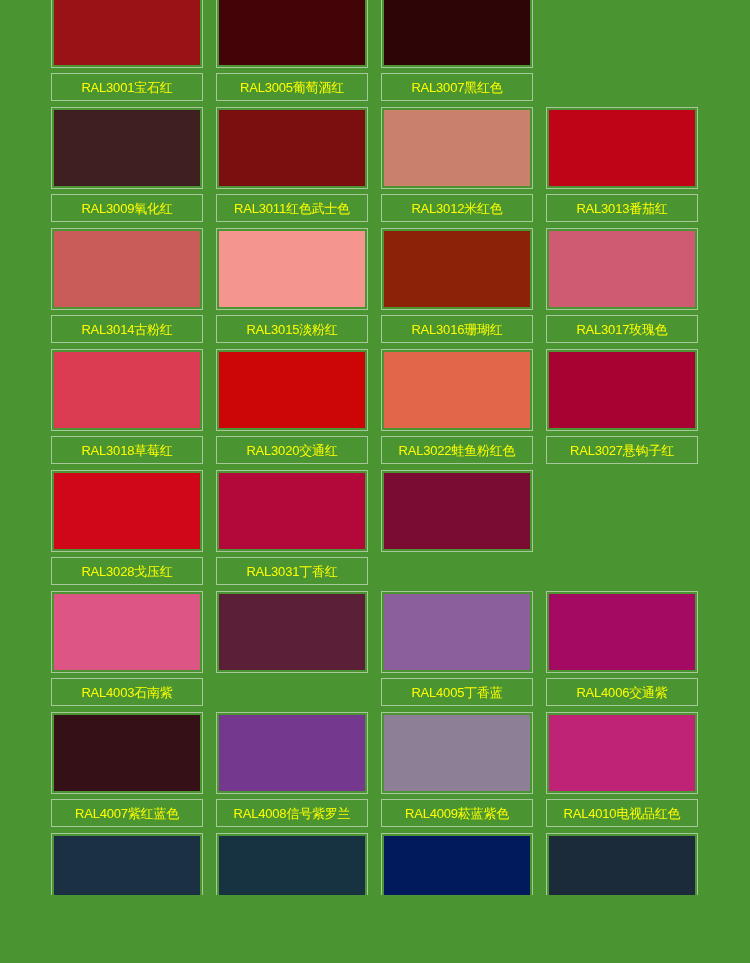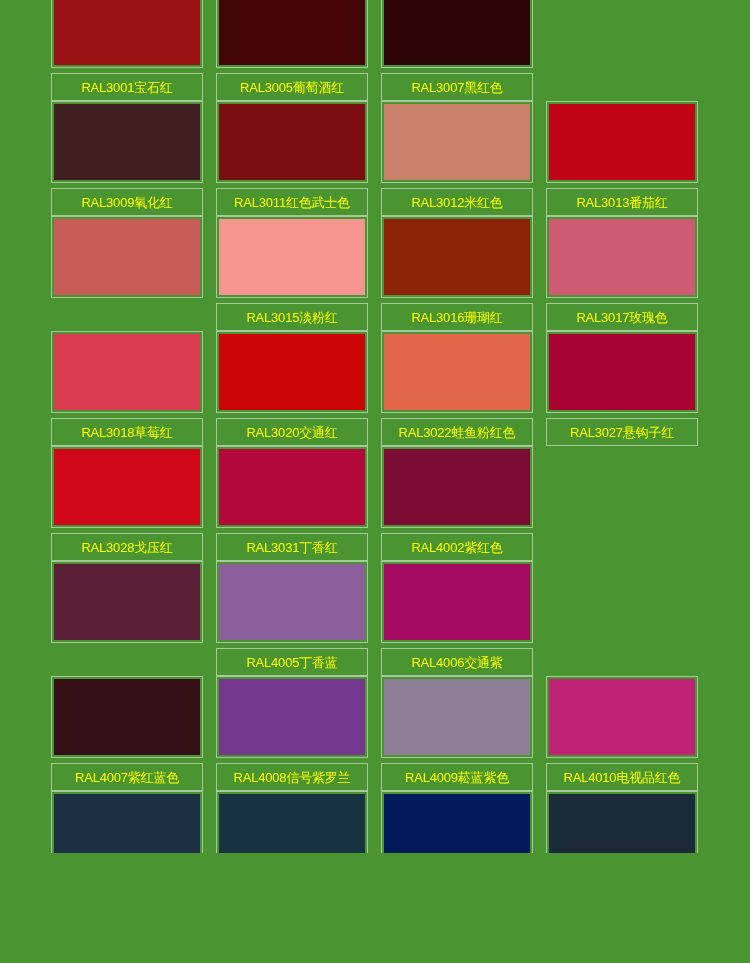--- a/index.html
+++ b/index.html
@@ -19,20 +19,21 @@
     width: 750px;
     height: 963px;
     background: #4a9431;
     box-sizing: border-box;
     padding: 0 47px 0 51px;
   }
 
   .row {
     display: flex;
     gap: 13px;
+    margin-bottom: 6px;
   }
 
   .cell {
     width: 152px;
     flex: 0 0 152px;
     display: flex;
     flex-direction: column;
     gap: 5px;
   }
 
@@ -146,20 +147,23 @@
         <div class="label-box">
           <span class="label-text">RAL3013番茄红</span>
         </div>
       </div>
     </div>
     <div class="row">
       <div class="cell">
         <div class="swatch-box">
           <div class="swatch-fill" style="background: rgb(201, 91, 88);"></div>
         </div>
+        <div class="label-box">
+          <span class="label-text">RAL3014古粉红</span>
+        </div>
       </div>
       <div class="cell">
         <div class="swatch-box">
           <div class="swatch-fill" style="background: rgb(244, 149, 143);"></div>
         </div>
         <div class="label-box">
           <span class="label-text">RAL3015淡粉红</span>
         </div>
       </div>
       <div class="cell">
@@ -227,26 +231,31 @@
           <div class="swatch-fill" style="background: rgb(178, 8, 58);"></div>
         </div>
         <div class="label-box">
           <span class="label-text">RAL3031丁香红</span>
         </div>
       </div>
       <div class="cell">
         <div class="swatch-box">
           <div class="swatch-fill" style="background: rgb(122, 12, 52);"></div>
         </div>
-        <div class="label-box">
-          <span class="label-text">RAL4002紫红色</span>
-        </div>
-      </div>
-    </div>
-    <div class="row">
+      </div>
+    </div>
+    <div class="row">
+      <div class="cell">
+        <div class="swatch-box">
+          <div class="swatch-fill" style="background: rgb(220, 85, 133);"></div>
+        </div>
+        <div class="label-box">
+          <span class="label-text">RAL4003石南紫</span>
+        </div>
+      </div>
       <div class="cell">
         <div class="swatch-box">
           <div class="swatch-fill" style="background: rgb(92, 31, 56);"></div>
         </div>
       </div>
       <div class="cell">
         <div class="swatch-box">
           <div class="swatch-fill" style="background: rgb(139, 94, 156);"></div>
         </div>
         <div class="label-box">

